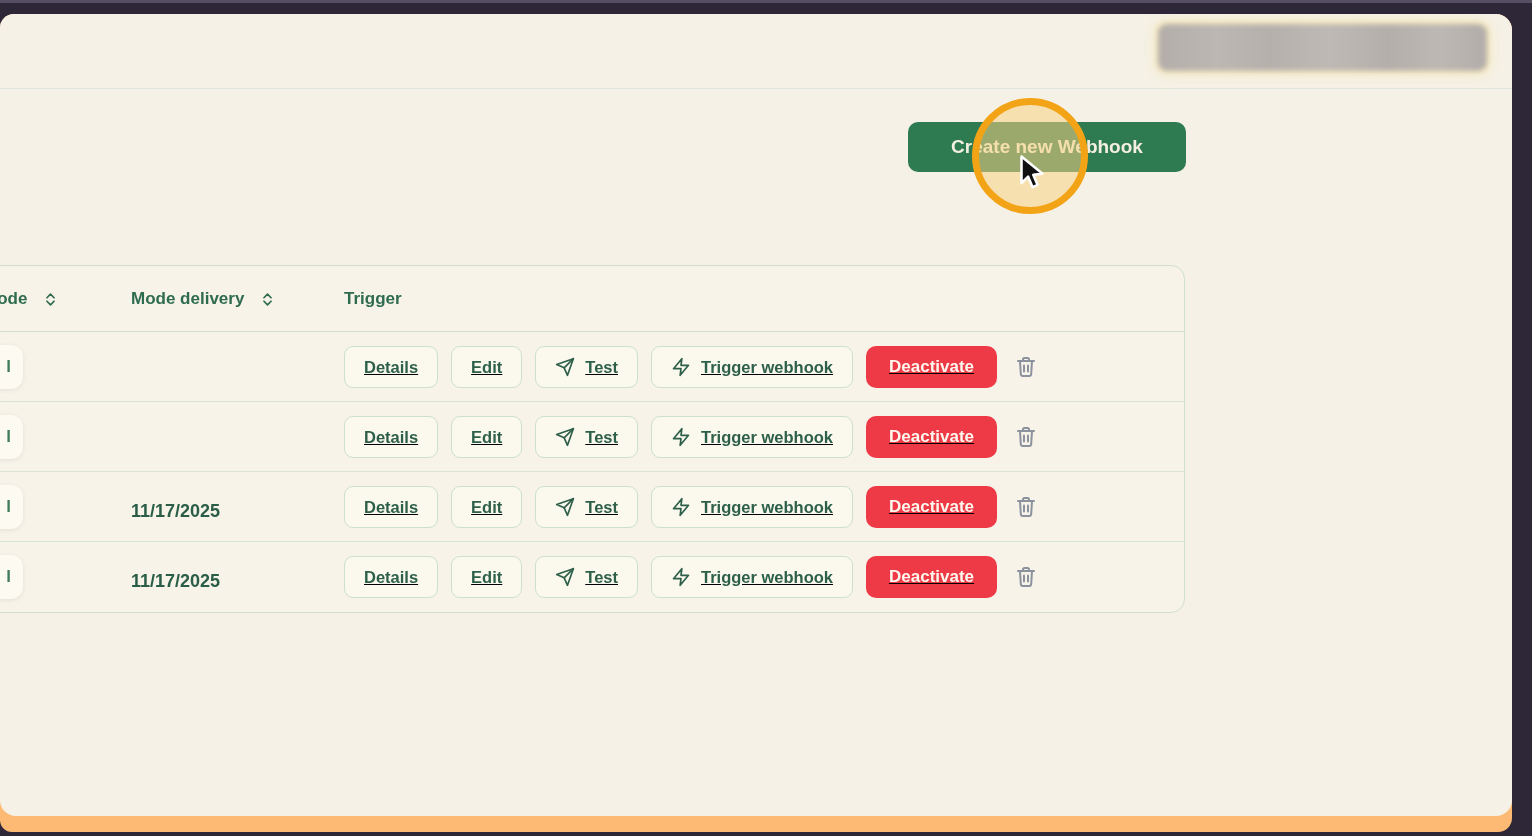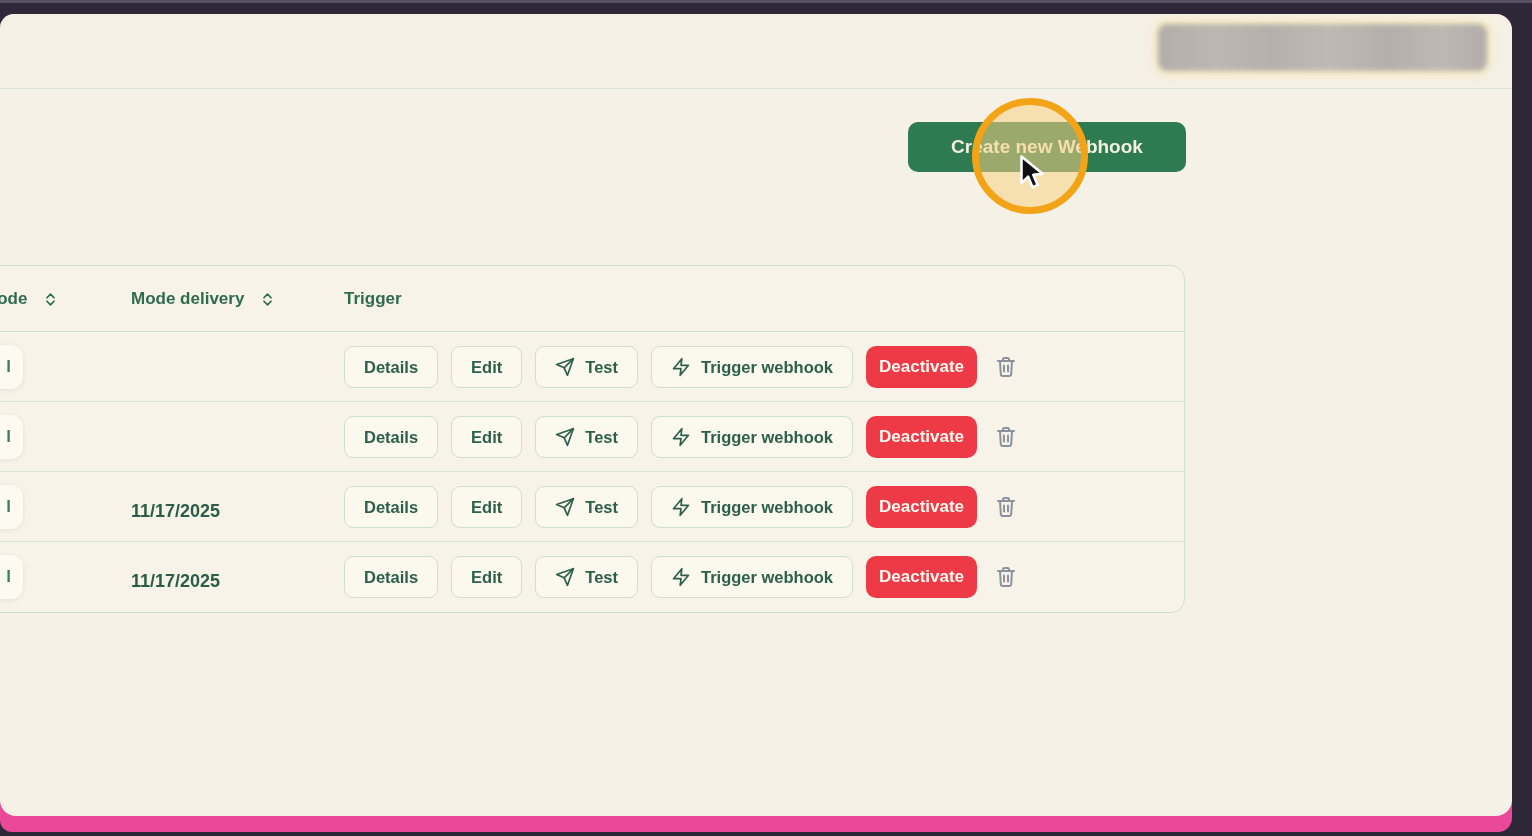--- a/index.html
+++ b/index.html
@@ -9,21 +9,21 @@
     font-family:"Liberation Sans", sans-serif;
     position:relative; overflow:hidden;
   }
   .frame-top-highlight{
     position:absolute; left:0; top:0; width:100%; height:3px;
     background:#575064;
   }
   
   .page{
     position:absolute; left:0; top:14px; width:1512px; height:818px;
-    background:#ec4899;
+    background:#fdba74;
     border-radius:14px 16px 14px 12px;
     overflow:hidden;
   }
   
   .panel{
     position:absolute; left:0; top:0; right:0; bottom:16px;
     background:#f5f1e6;
     border-bottom-left-radius:16px;
     border-bottom-right-radius:16px;
   }
@@ -95,33 +95,33 @@
     padding-right:12px;
     color:#3f7d5a; font-size:17px; font-weight:700;
   }
   .cell-date{
     position:absolute; left:190px; top:4px; height:70px;
     display:flex; align-items:center;
     color:#2a5d47; font-size:18px; font-weight:600;
   }
   .cell-actions{
     position:absolute; left:403px; top:14px;
-    display:flex; align-items:center; gap:13px;
+    display:flex; align-items:center; gap:13px;text-decoration:underline;
   }
   .btn{
     height:42px; display:inline-flex; align-items:center; justify-content:center;
     gap:10px; padding:0 19px;
     background:#fbf8ee; border:1.5px solid #cde0d0; border-radius:9px;
     color:#2d5f49; font-family:"Liberation Sans", sans-serif;
     font-size:16.5px; font-weight:700; cursor:pointer;
     white-space:nowrap;
   }
   .btn-danger{
     background:#ee3a46; border:none; color:#fcf8ef;
-    padding:0 13px; border-radius:10px; font-size:17px;
+    padding:0 23px; border-radius:10px; font-size:17px;
   }
   .btn-trash{
     background:none; border:none; padding:0 4px;
     color:#8b929e; cursor:pointer; display:inline-flex; align-items:center;
   }
   svg{ display:block; }
 </style>
 </head>
 <body>
 

